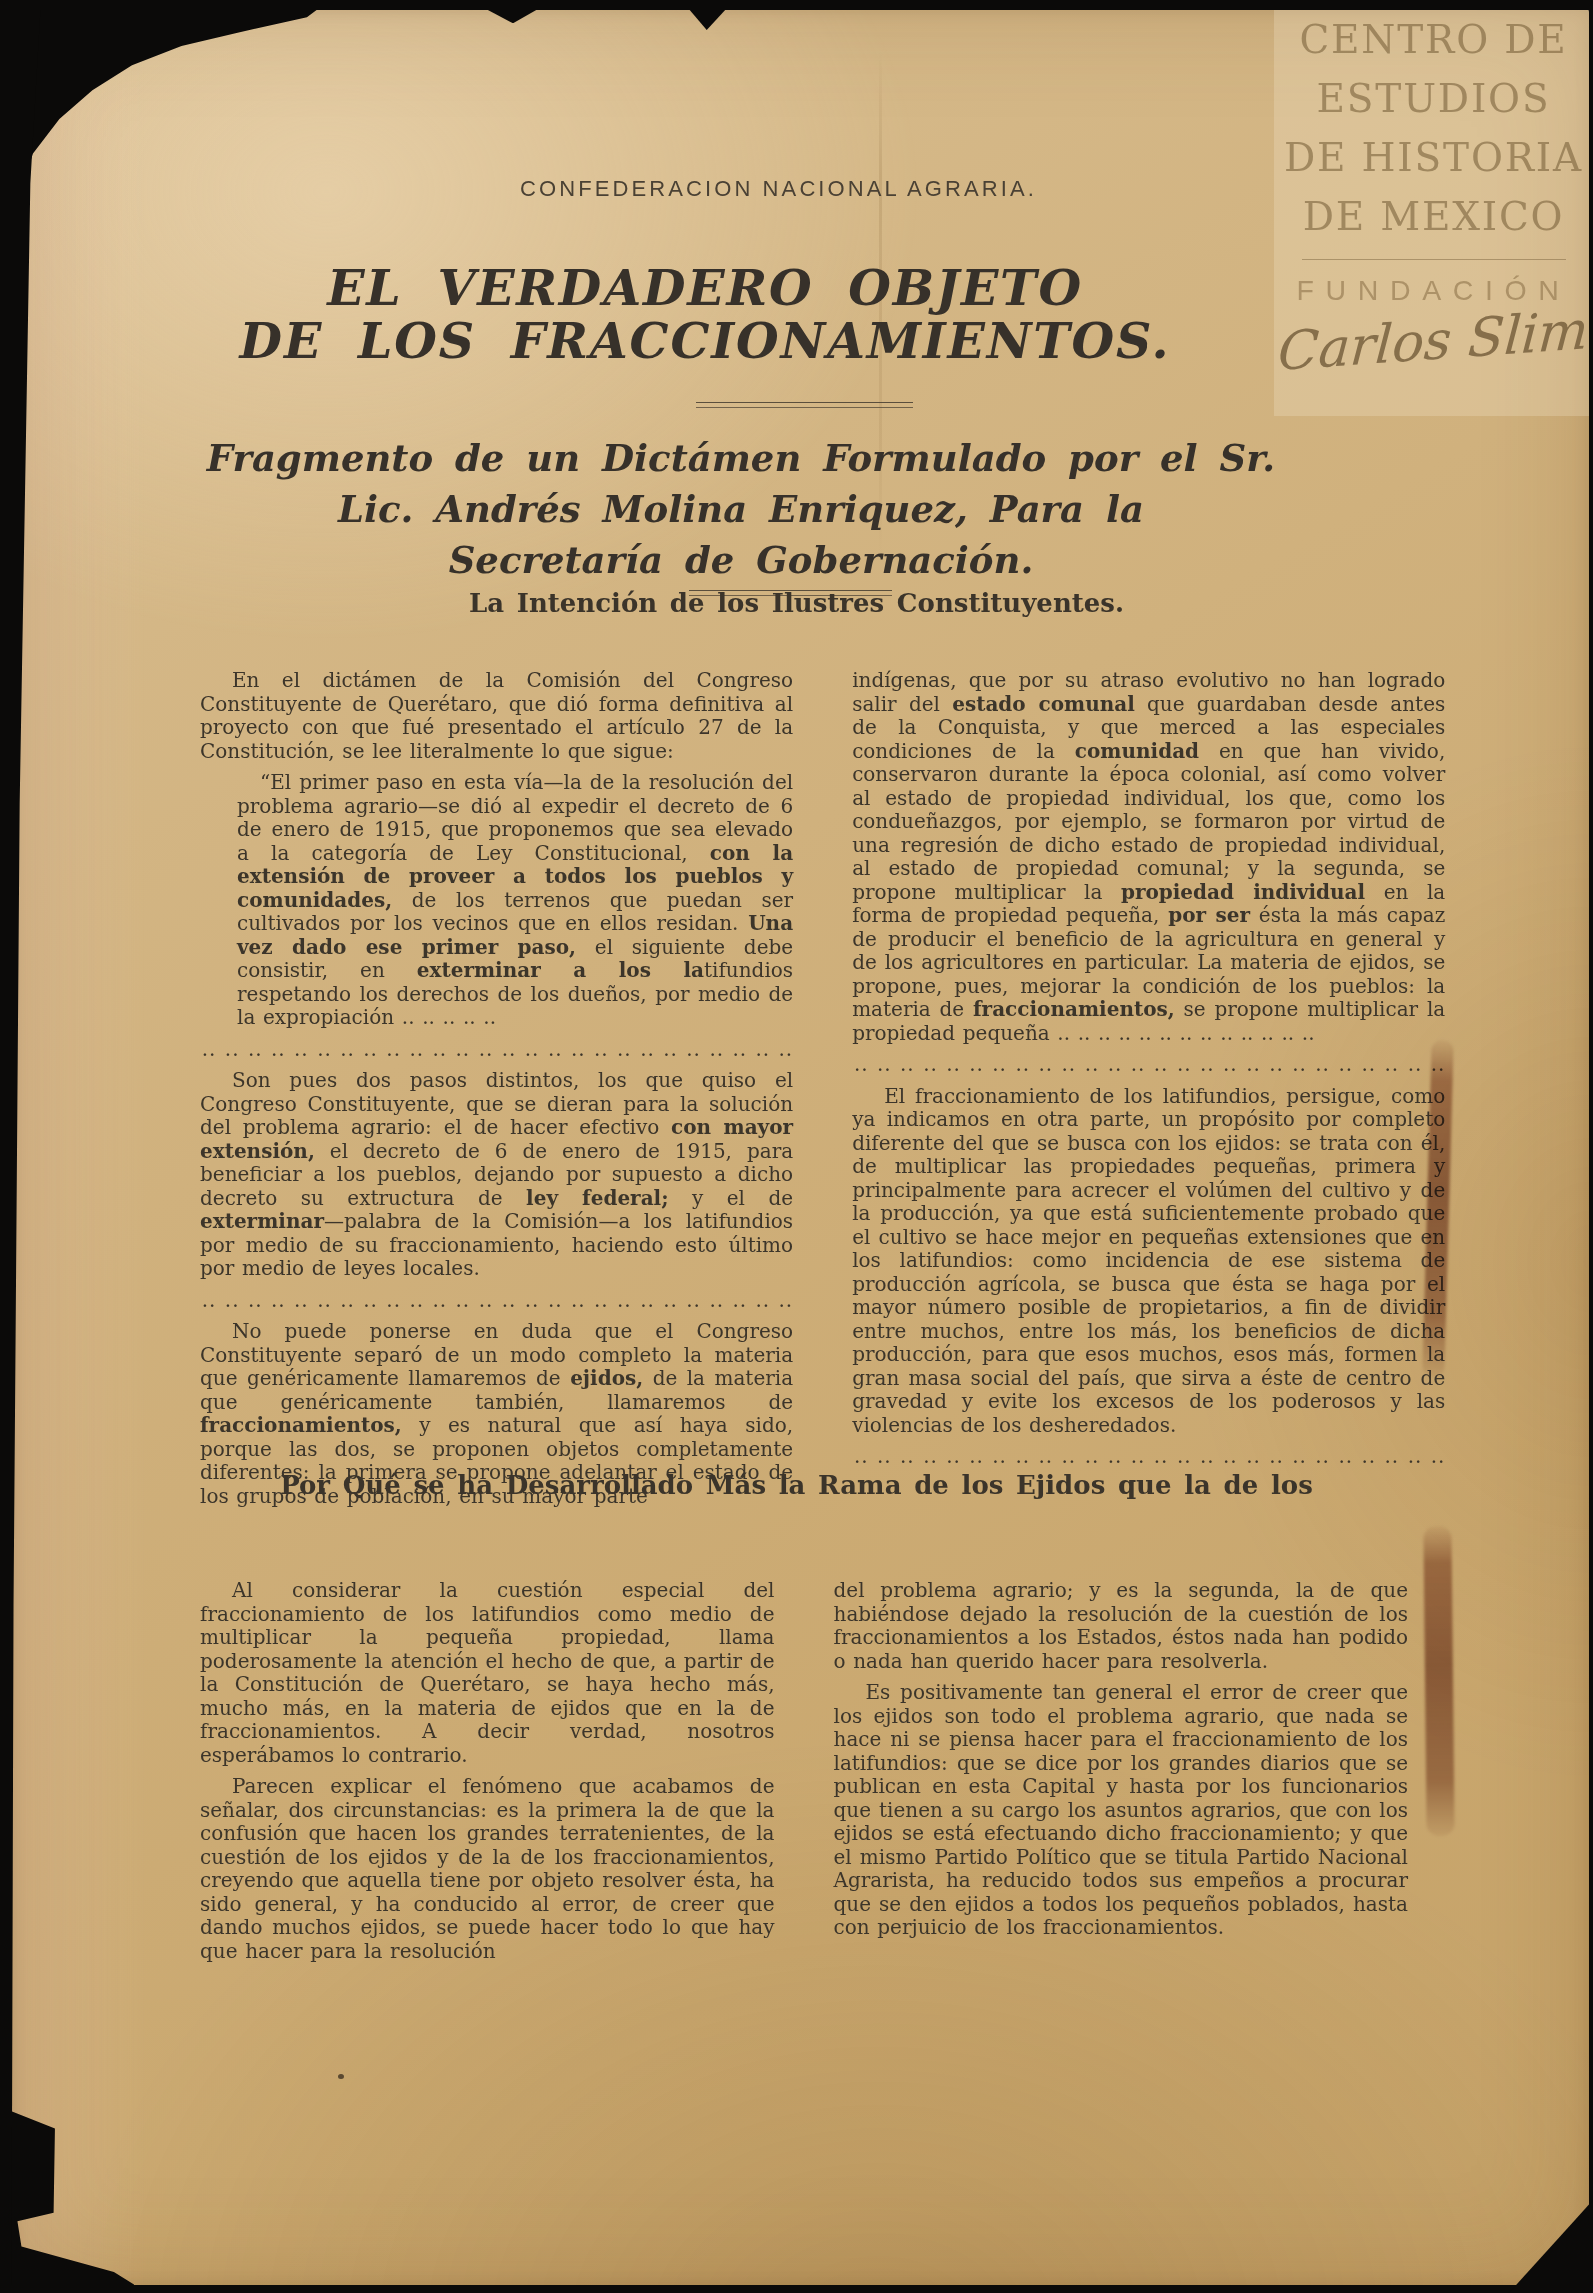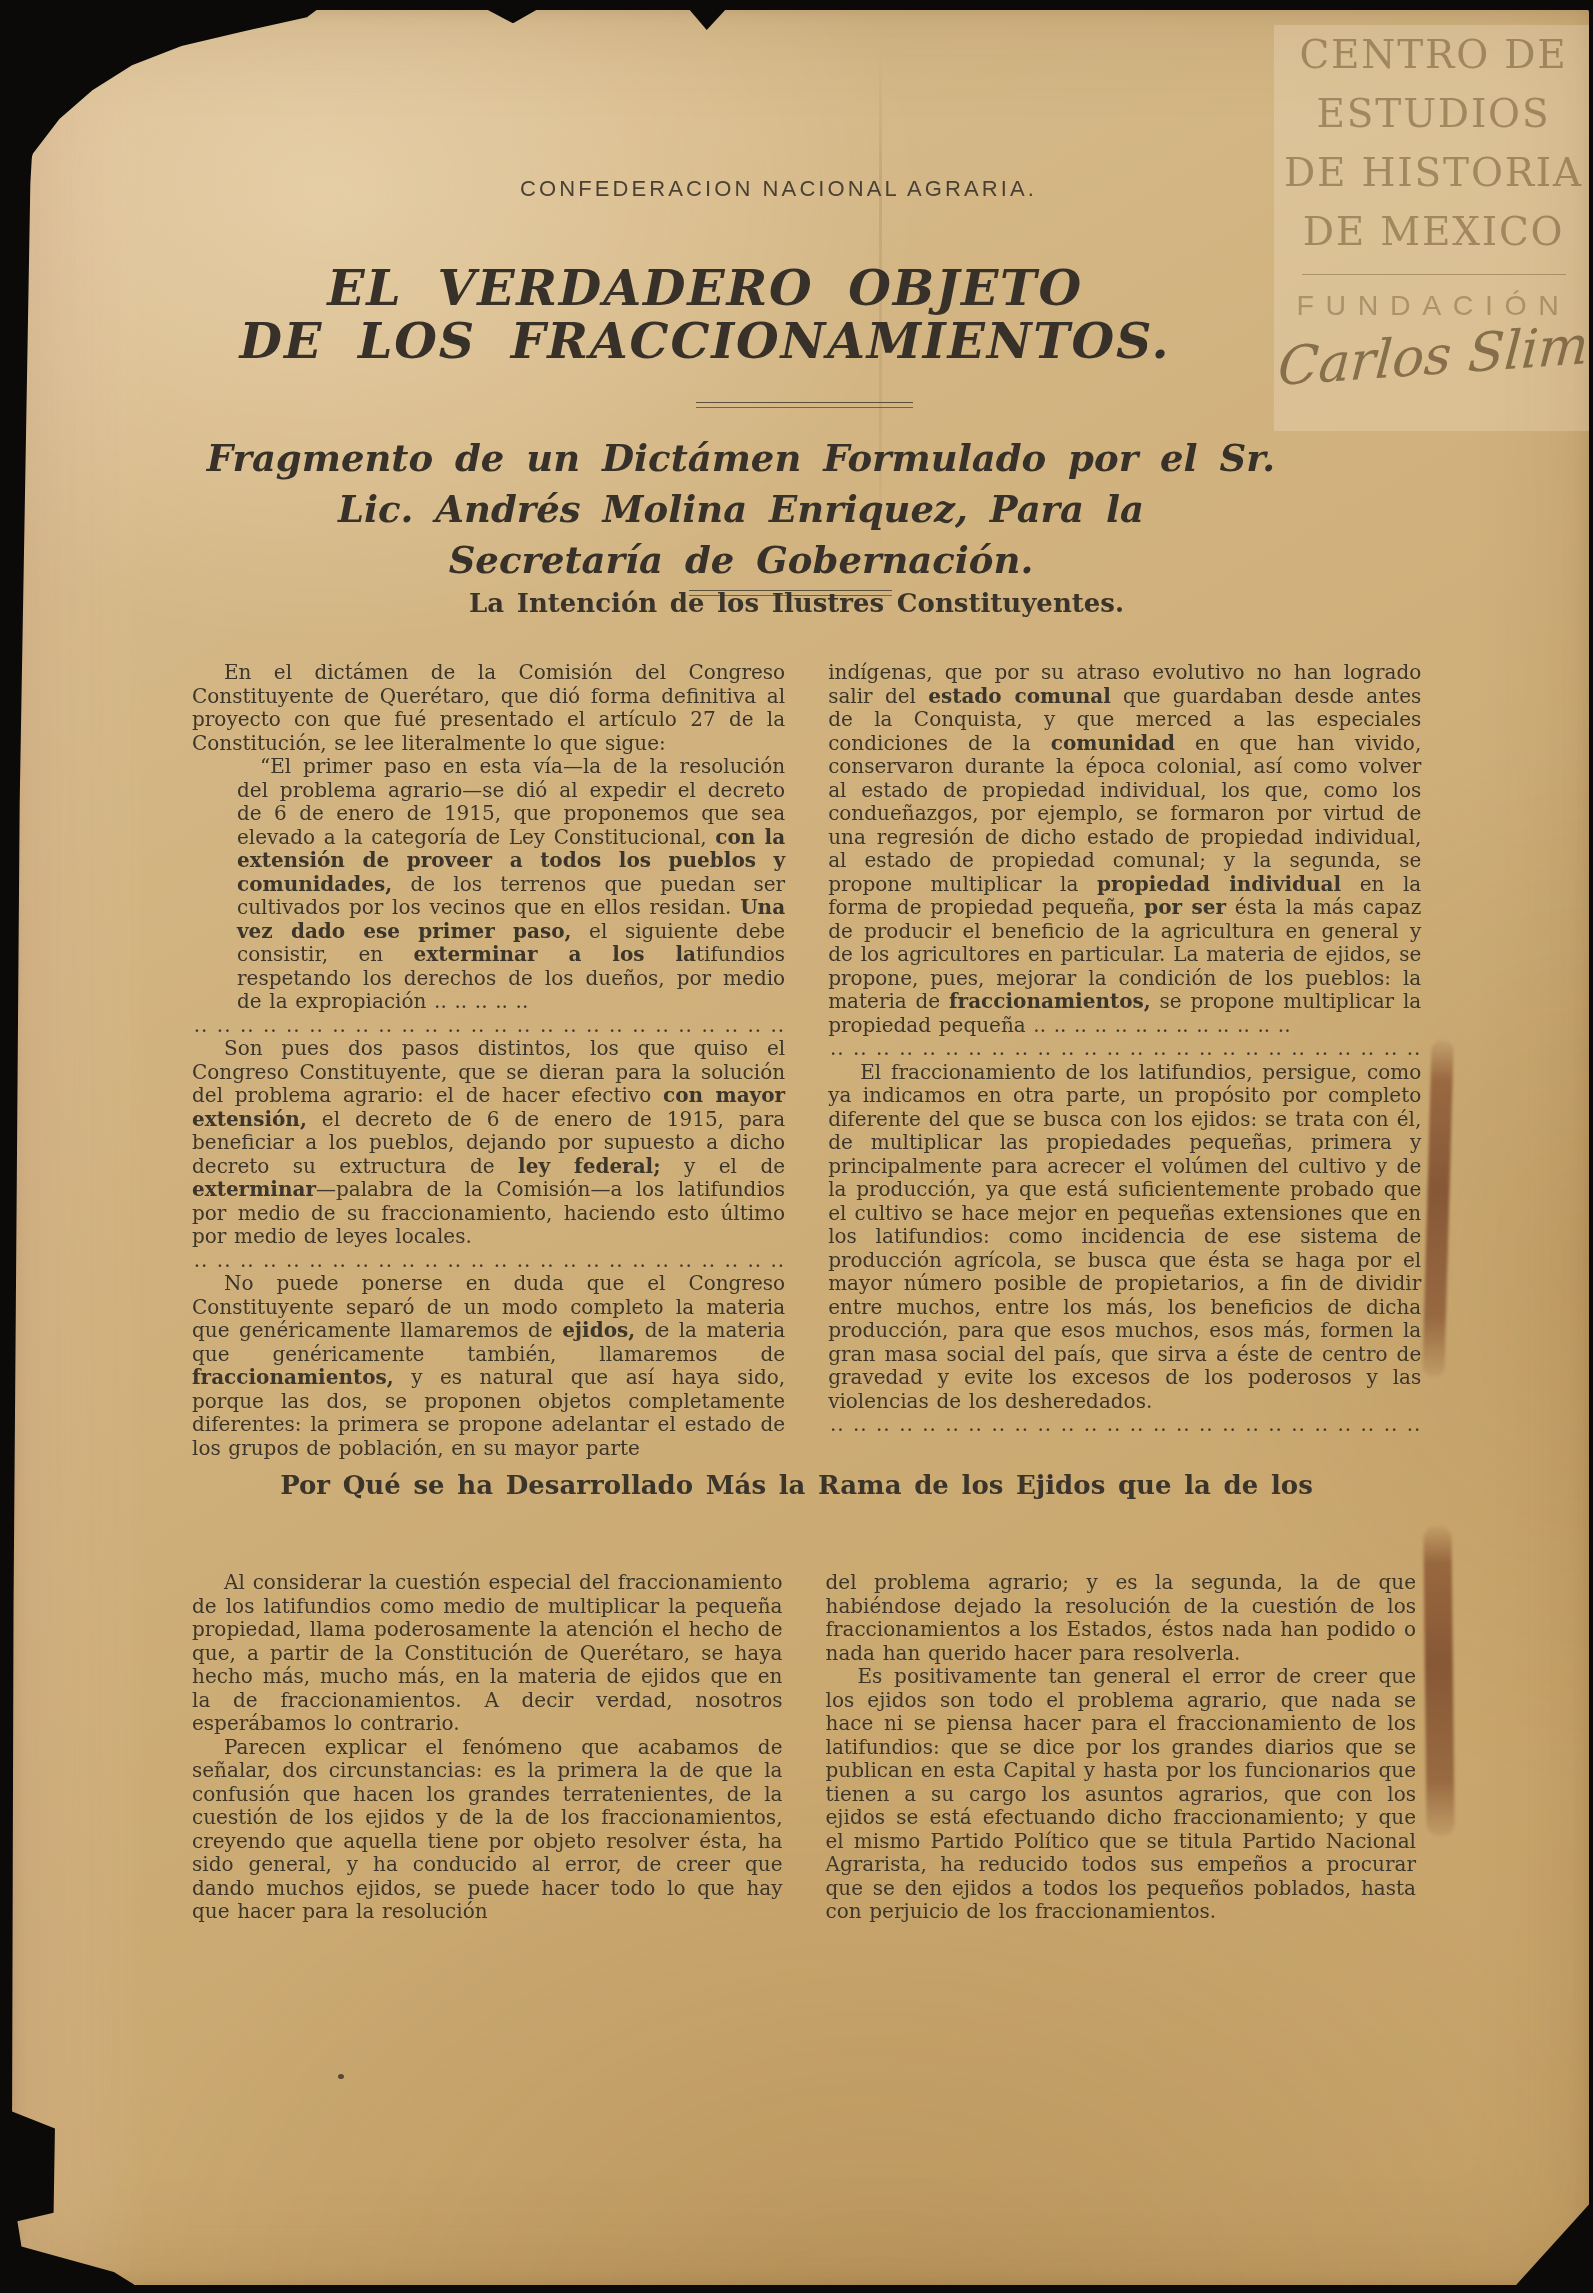--- a/index.html
+++ b/index.html
@@ -33,33 +33,33 @@
     word-spacing:9px;color:#37312a;padding-right:111px;box-sizing:border-box;margin-top:8px;}
   .subtitle-rule{top:590px;left:689px;width:203px;}
   .sec-heading{font-weight:bold;font-size:26px;color:#3b342a;word-spacing:3.6px;line-height:45px;}
   .s1-heading{top:581px;text-align:center;}
   .s2-heading{top:1463px;}
   
   .cols{position:absolute;left:192px;width:1224px;display:flex;gap:43px;}
   .cols1{top:661px;}
   .cols2{top:1571px;}
   .col{flex:1;font-size:20px;line-height:23.5px;color:#3c352a;word-spacing:1.3px;}
-  .para{margin:0;text-align:justify;text-indent:32px;}
+  .para{margin:8px;text-align:justify;text-indent:32px;}
   .para .bold{font-weight:bold;}
   .para.quote{margin-left:45px;text-indent:23px;}
   .para.cont{text-indent:0;}
   .para.dots{white-space:nowrap;overflow:hidden;text-indent:1.8px;letter-spacing:0.9px;text-align:left;}
   
   .stain{position:absolute;mix-blend-mode:multiply;border-radius:12.5px;filter:blur(1.4px);
     background:linear-gradient(180deg, rgba(146,82,60,.06), rgba(146,82,60,.55) 12%,
       rgba(122,62,45,.62) 45%, rgba(134,72,52,.5) 82%, rgba(146,82,60,.08));}
   .stain1{left:1427px;top:1040px;width:22px;height:337px;transform:rotate(1.6deg);}
   .stain2{left:1425px;top:1526px;width:28px;height:310px;transform:rotate(-0.6deg);}
   
-  .wm{position:absolute;right:0;top:25px;width:319px;height:406px;
+  .wm{position:absolute;right:0;top:10px;width:319px;height:406px;
     background:rgba(246,236,212,0.25);display:flex;flex-direction:column;align-items:center;}
   .wm-line{font-family:"DejaVu Serif",serif;font-size:39px;line-height:59px;
     letter-spacing:1.8px;color:rgba(124,100,62,.62);}
   .wm-rule{width:264px;border-top:1.8px solid rgba(124,100,62,.5);margin-top:12.5px;}
   .wm-foundation{font-family:"Liberation Sans",sans-serif;font-size:28.5px;letter-spacing:11.6px;
     margin-top:14.3px;color:rgba(150,124,82,.68);}
   .wm-signature{font-family:"DejaVu Serif",serif;font-style:italic;font-size:53px;
     margin-top:3.6px;color:rgba(112,90,56,.8);transform:rotate(-4deg) skewX(-8deg);}
   
   .dark{position:absolute;background:#0b0a09;}

